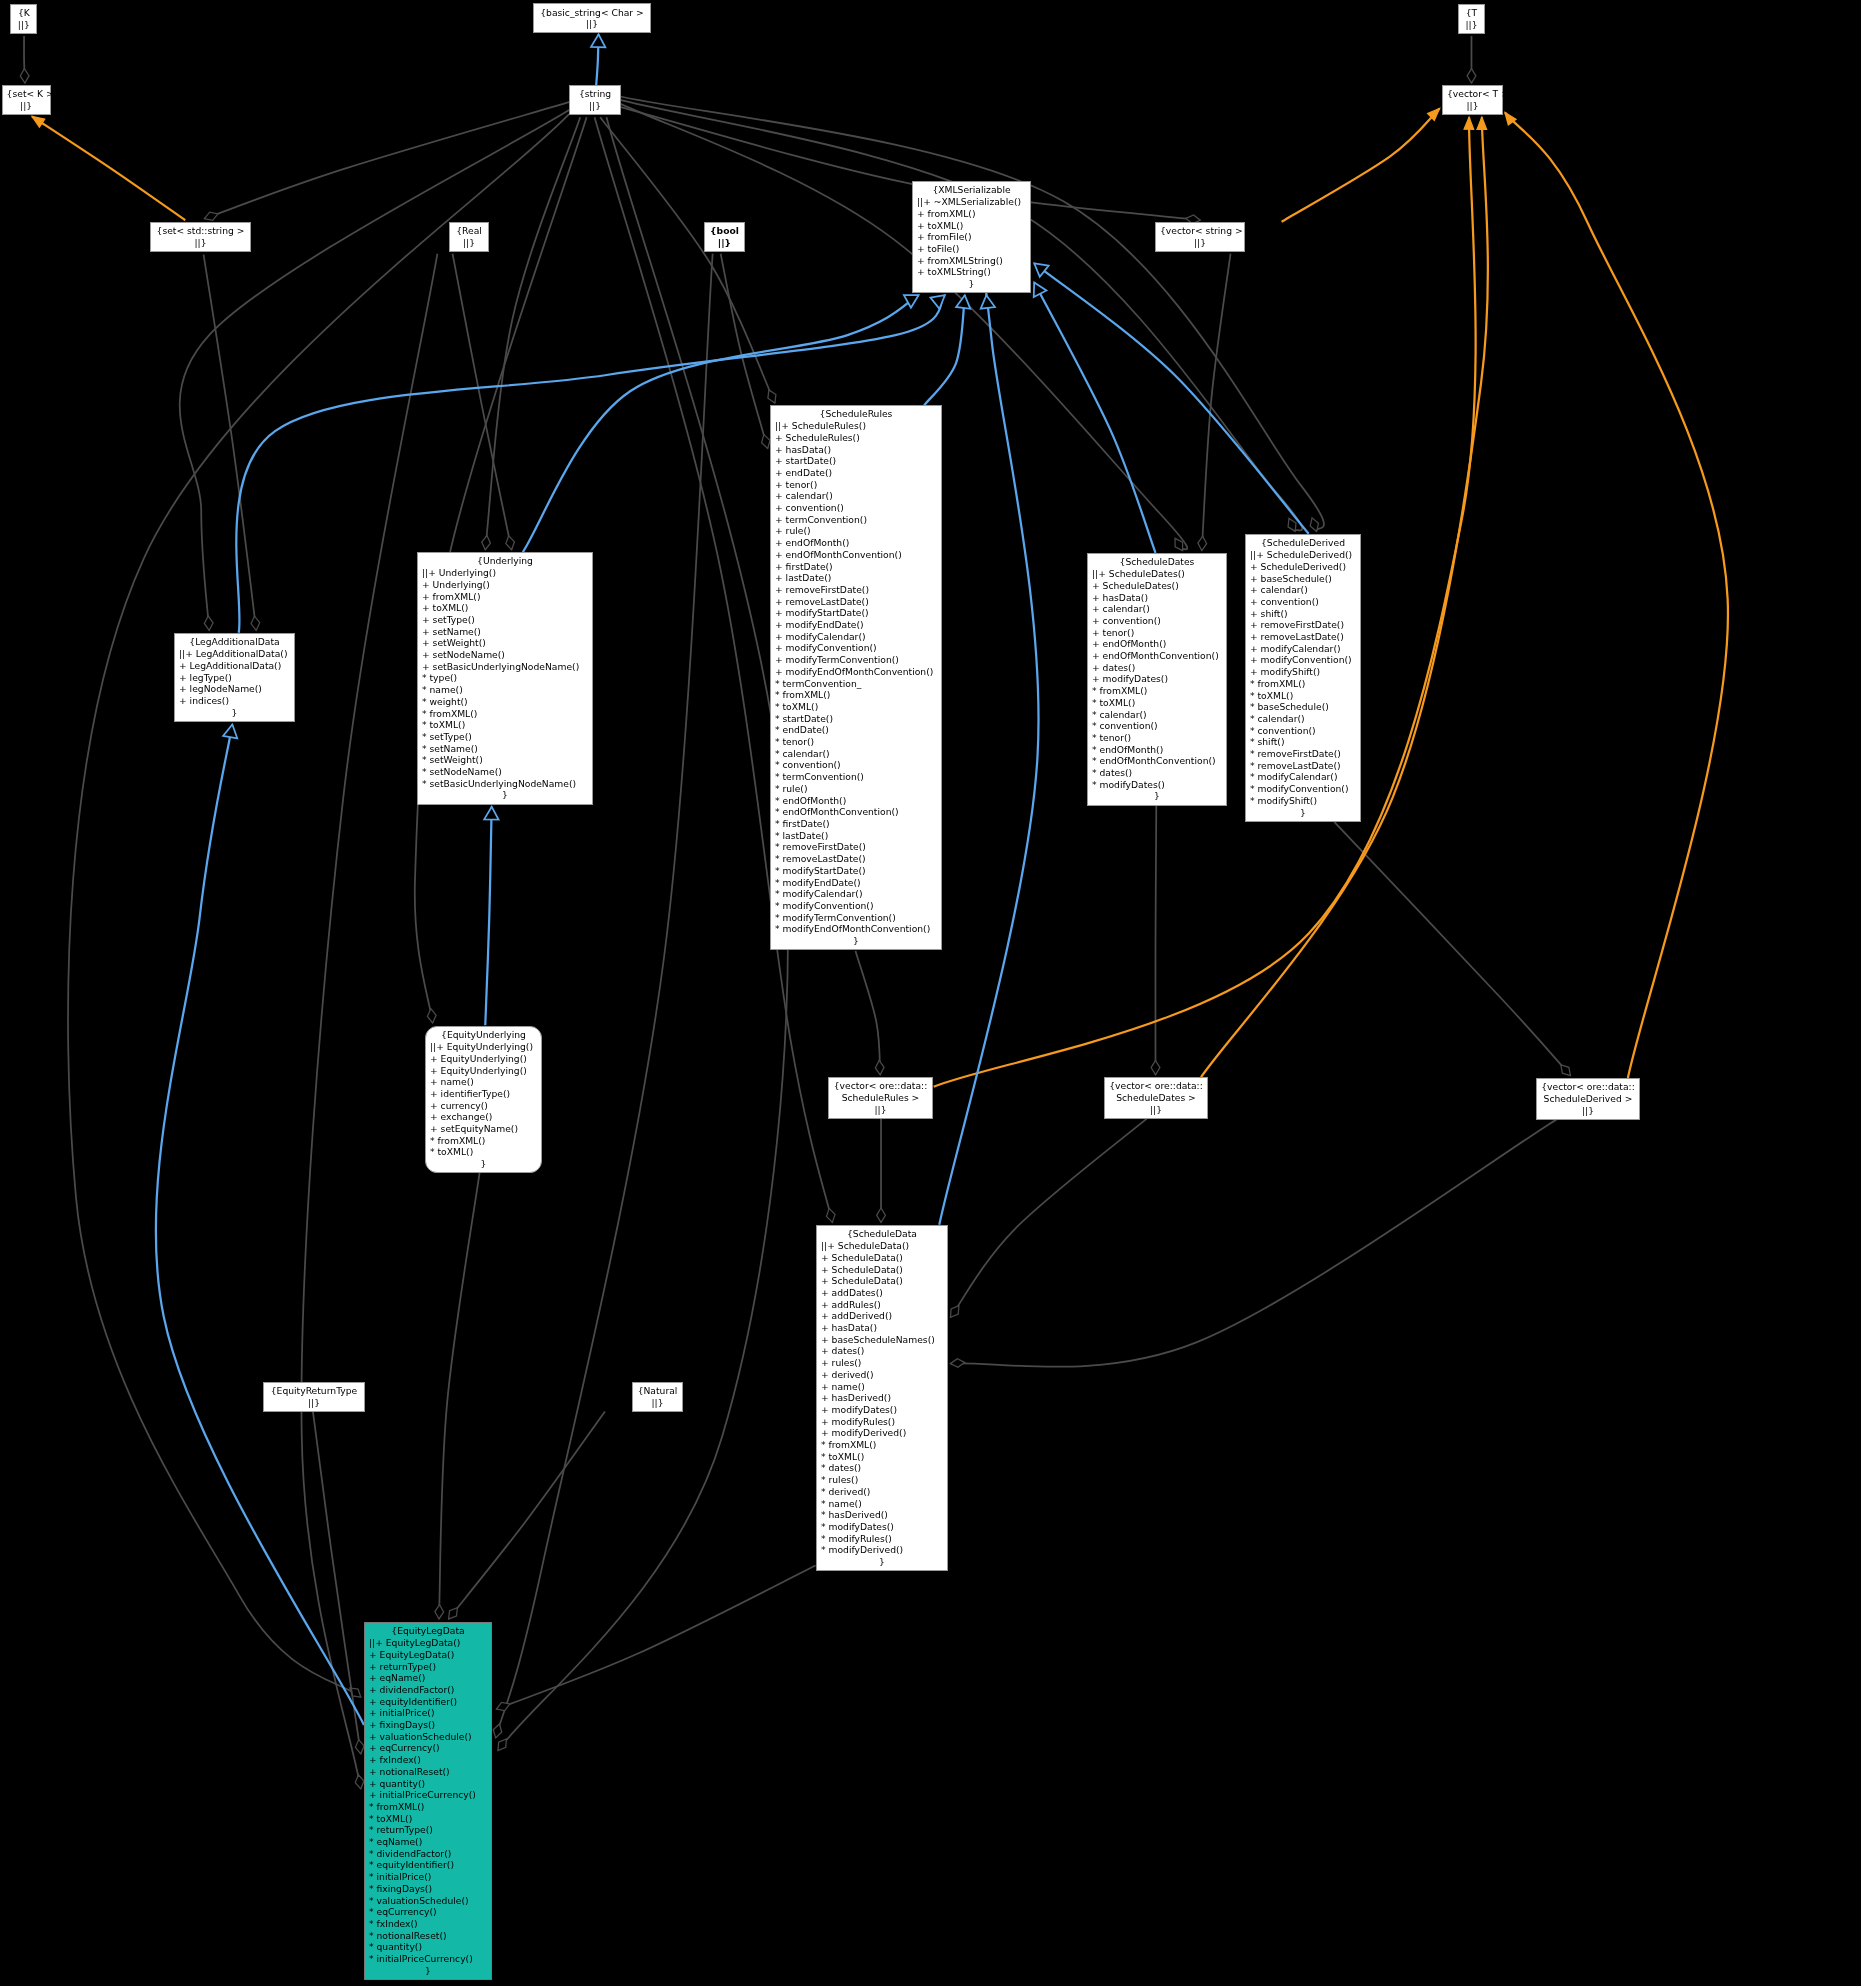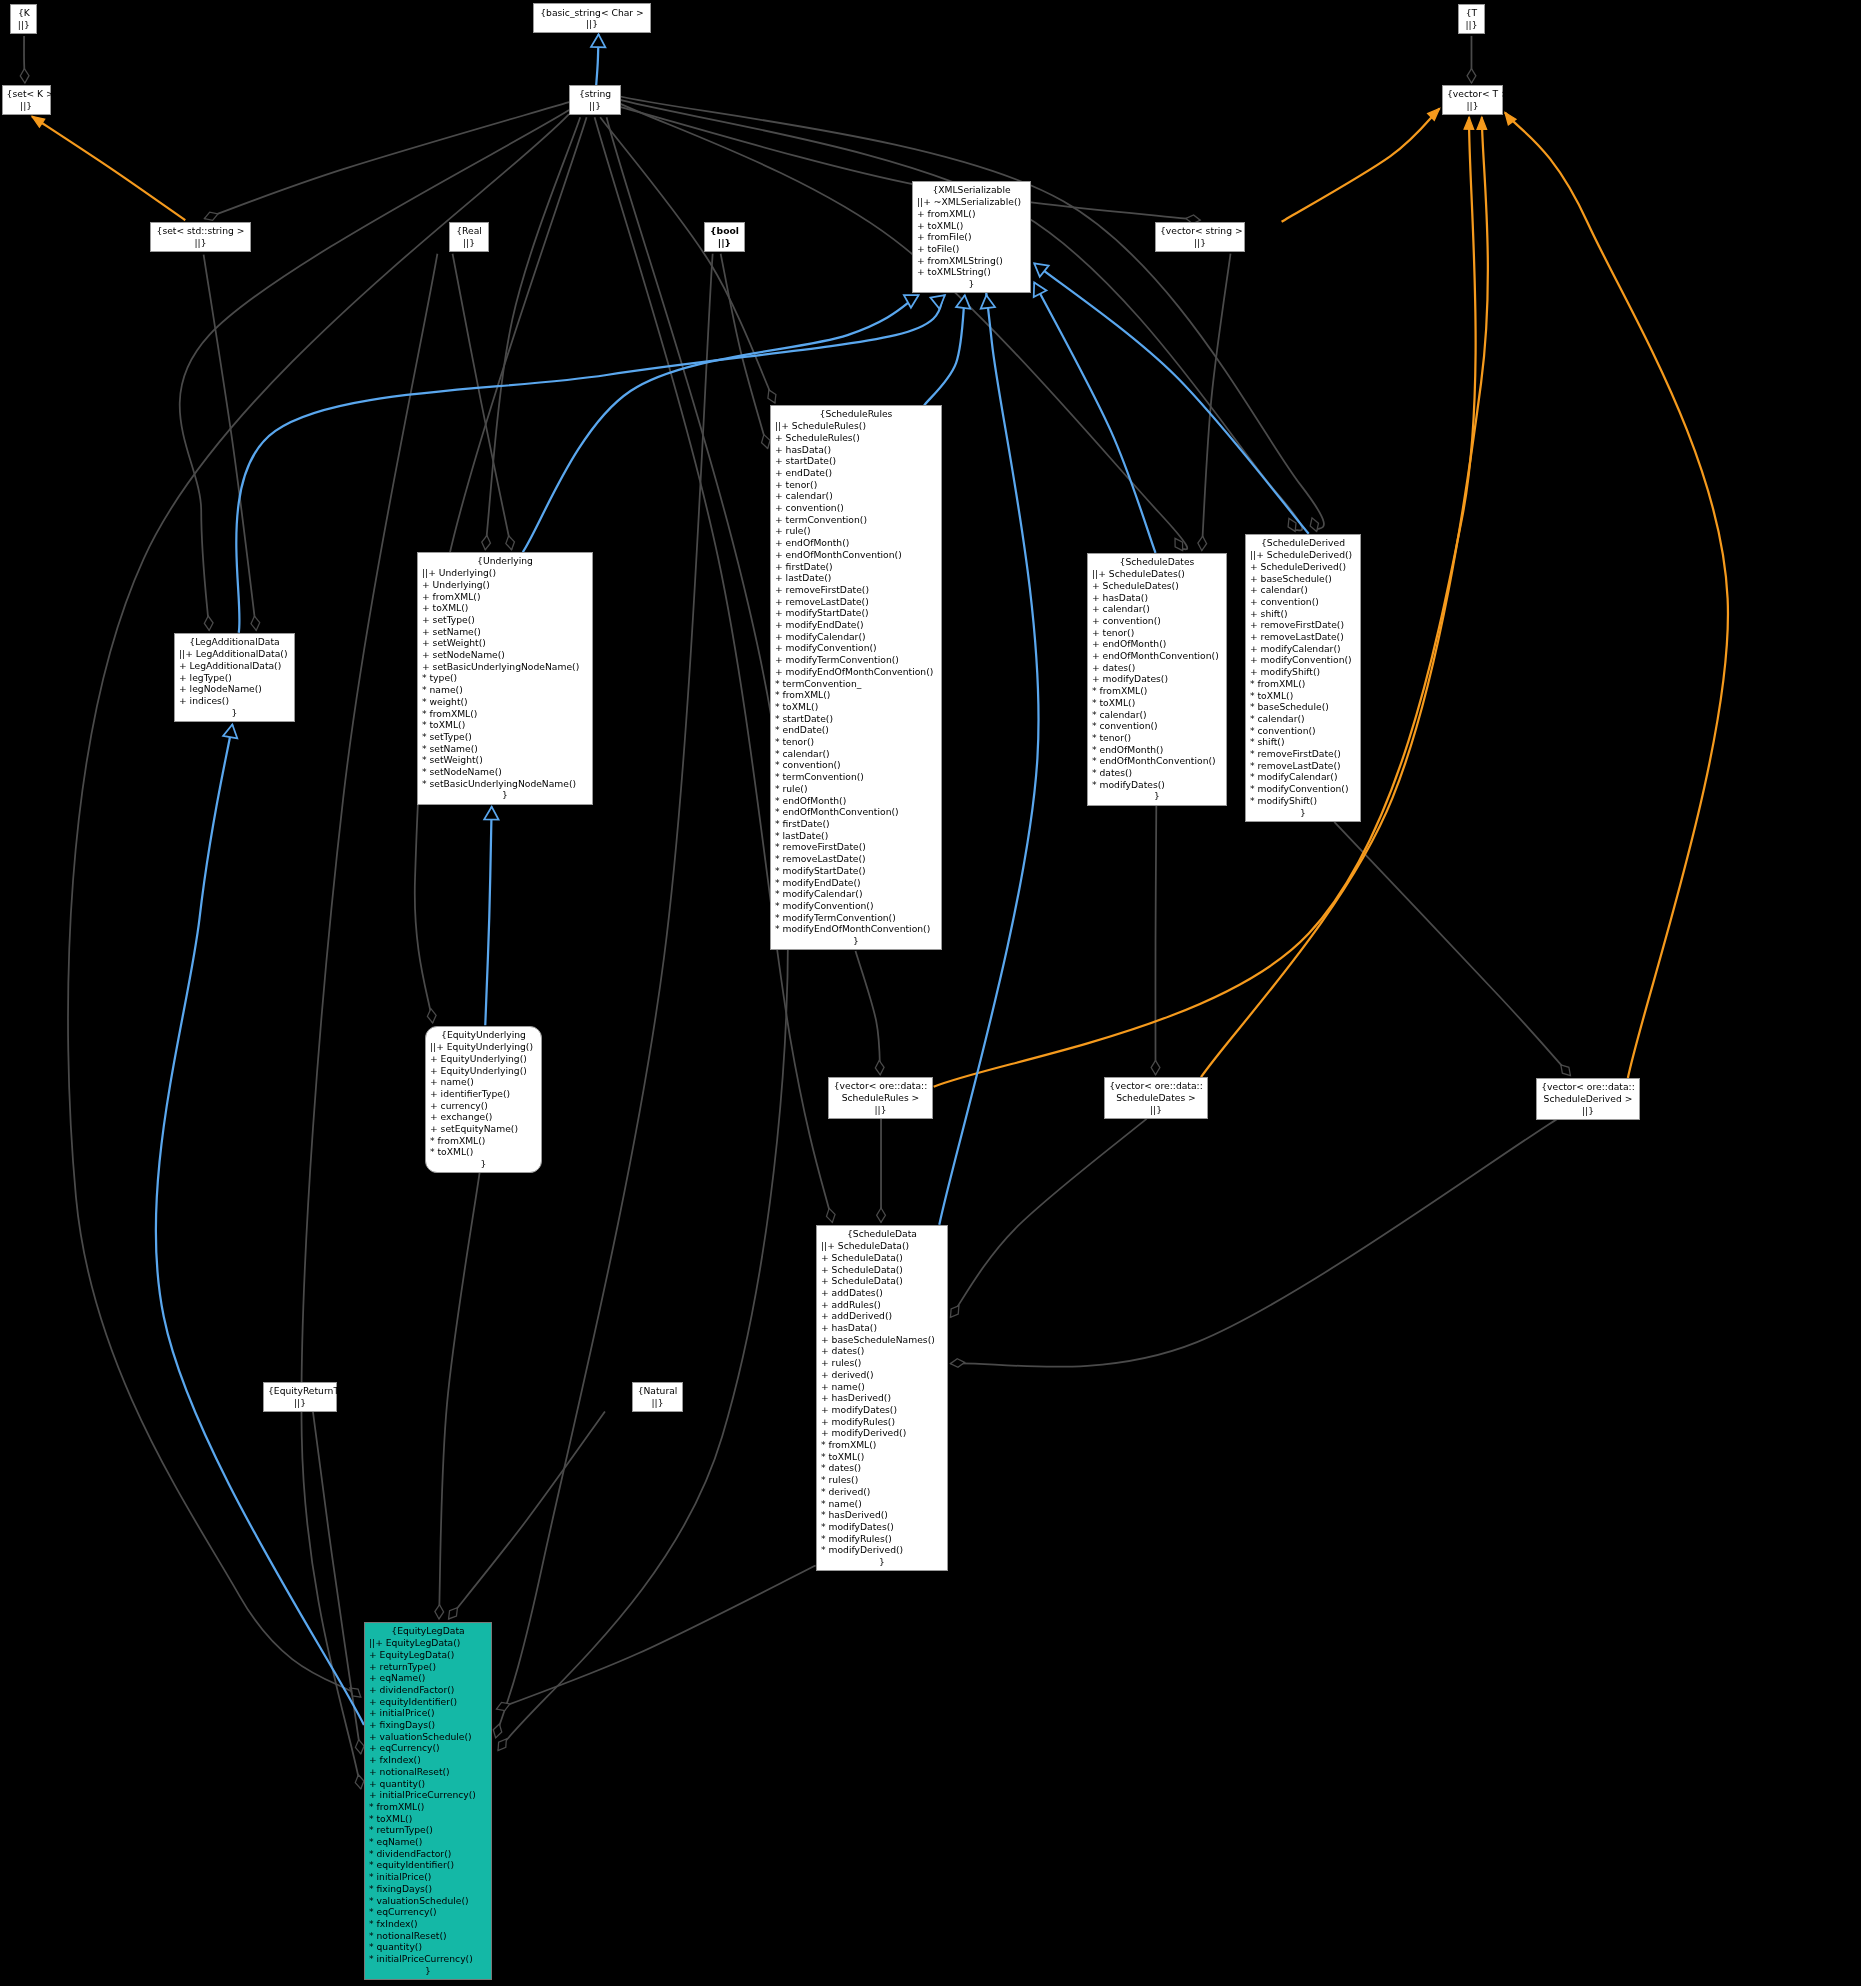--- a/index.html
+++ b/index.html
@@ -341,21 +341,21 @@
         <span class="ln">* dates()</span>
         <span class="ln">* rules()</span>
         <span class="ln">* derived()</span>
         <span class="ln">* name()</span>
         <span class="ln">* hasDerived()</span>
         <span class="ln">* modifyDates()</span>
         <span class="ln">* modifyRules()</span>
         <span class="ln">* modifyDerived()</span>
         <span class="ln c">}</span>
       </div>
-      <div class="node" style="left: 263px; top: 1382px; width: 74px;">
+      <div class="node" style="left: 263px; top: 1382px; width: 102px;">
         <span class="ln c">{EquityReturnType</span>
         <span class="ln c">||}</span>
       </div>
       <div class="node" style="left: 584px; top: 1382px; width: 51px; margin-left: 48px;">
         <span class="ln c">{Natural</span>
         <span class="ln c">||}</span>
       </div>
       <div class="node gray" style="left: 364px; top: 1622px; width: 128px;">
         <span class="ln c">{EquityLegData</span>
         <span class="ln">||+ EquityLegData()</span>

